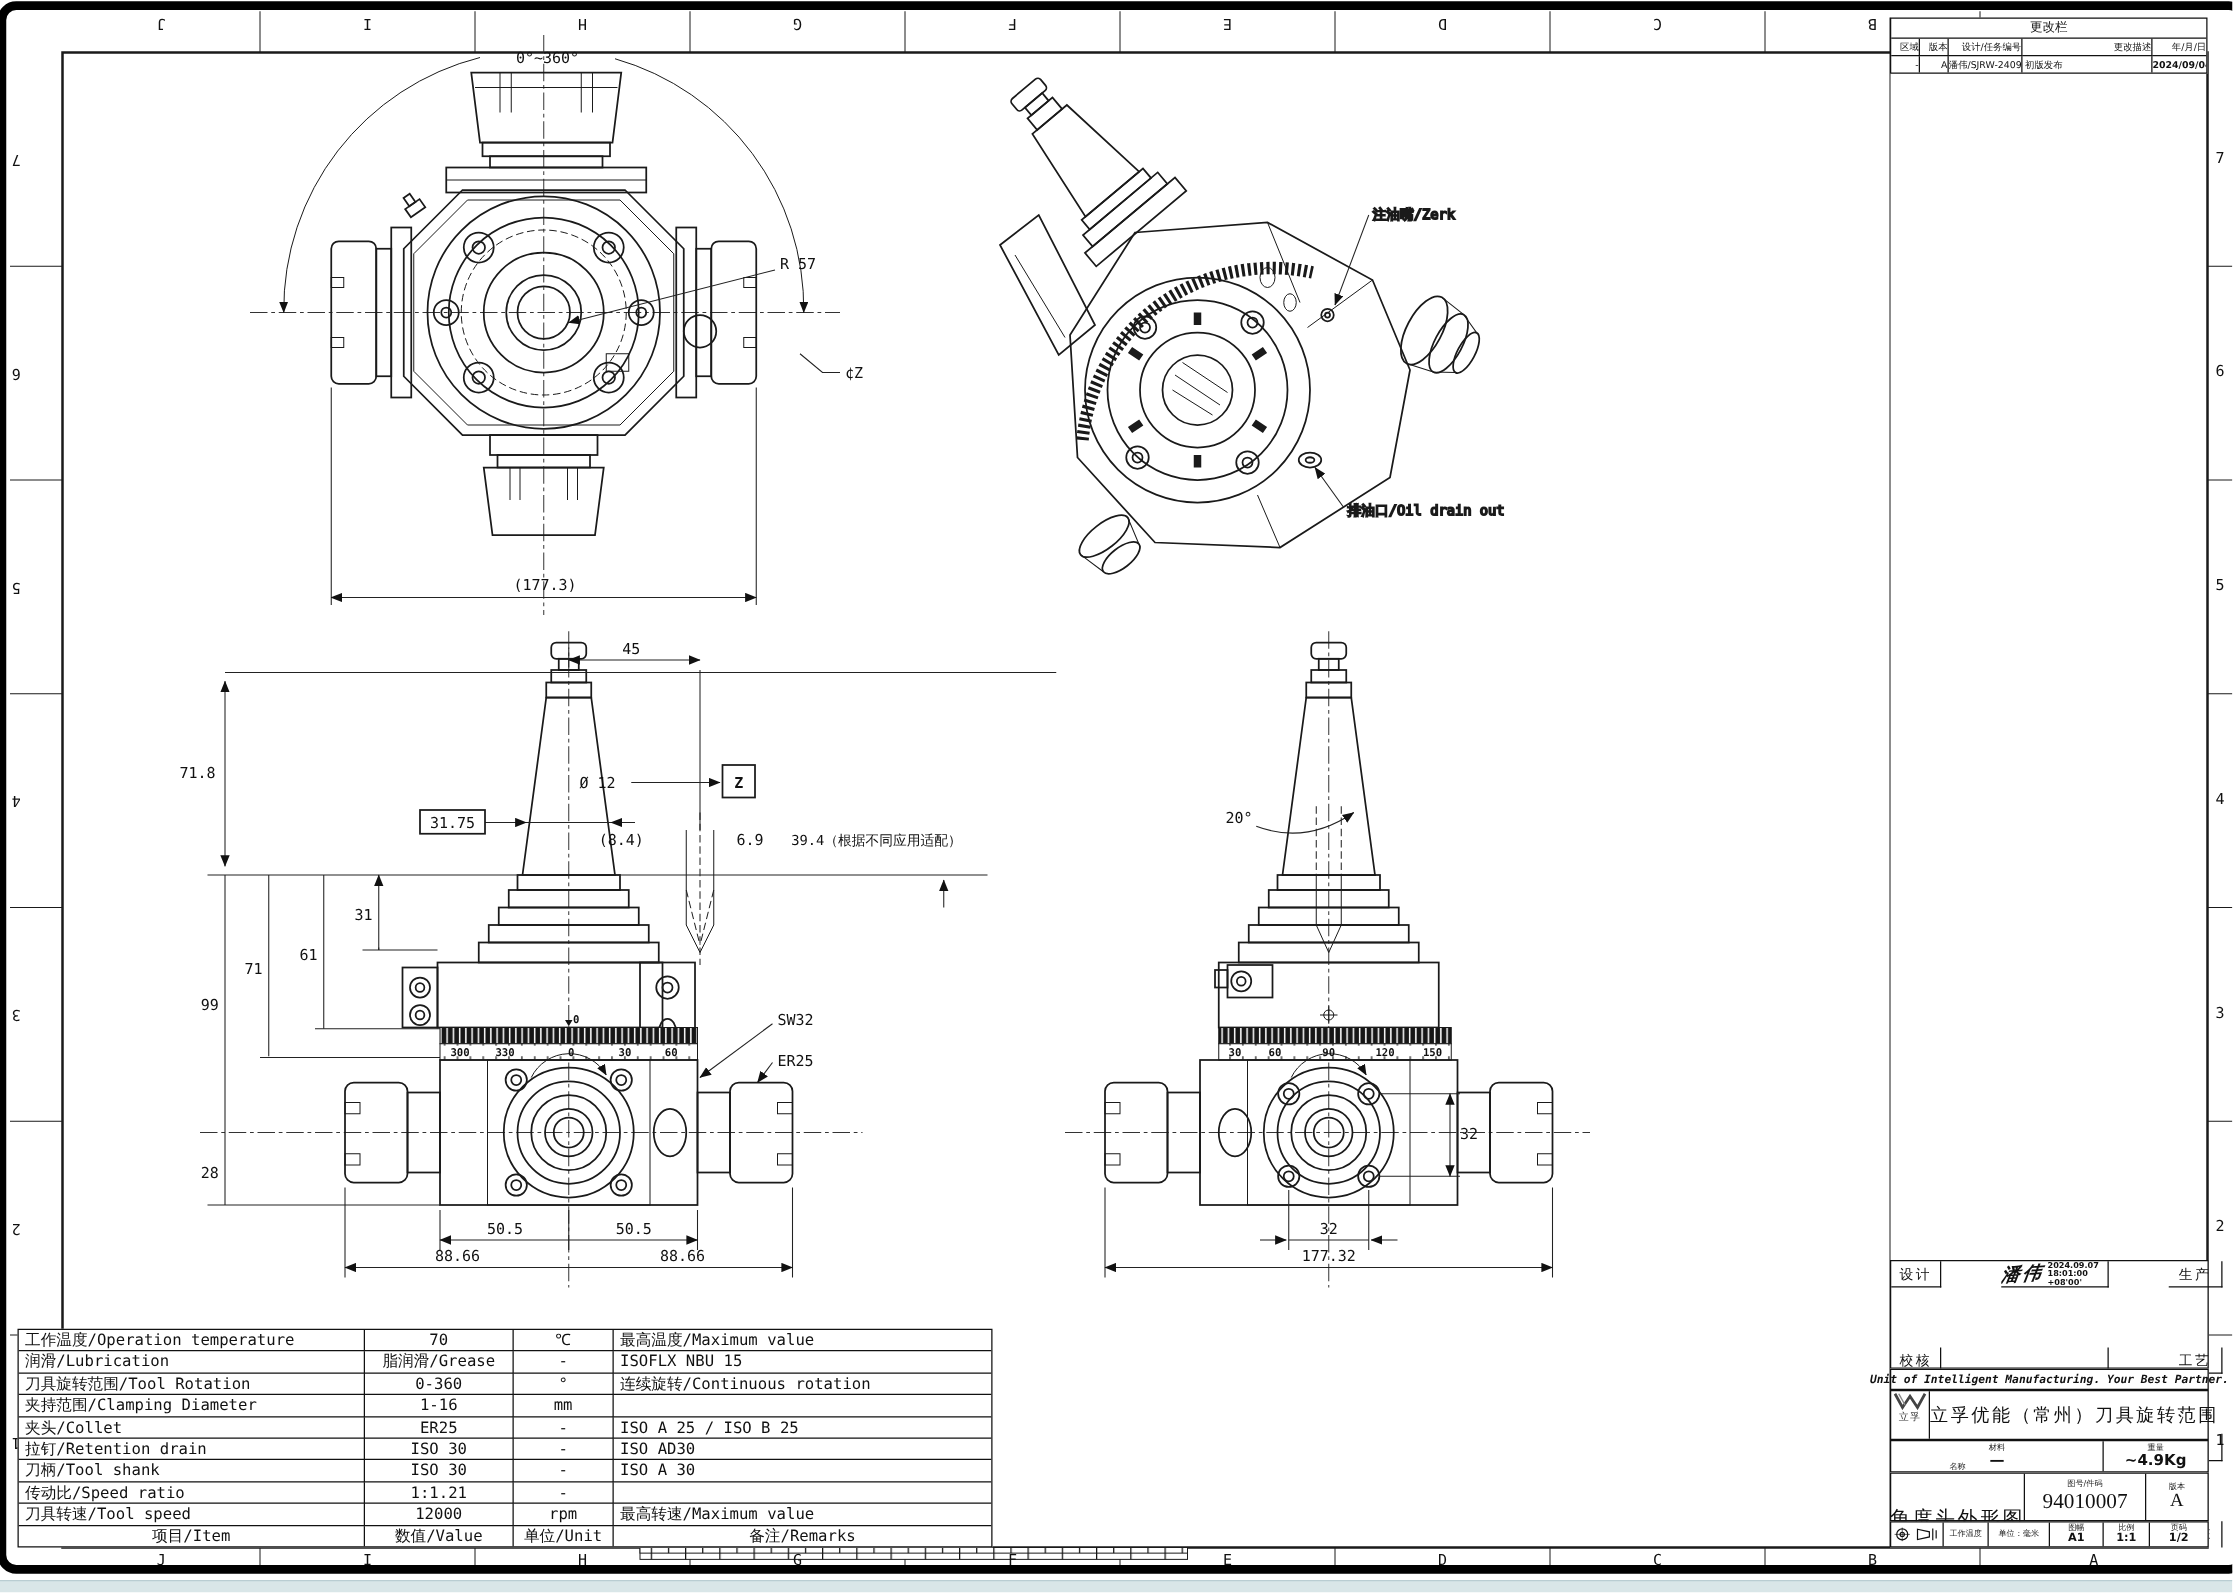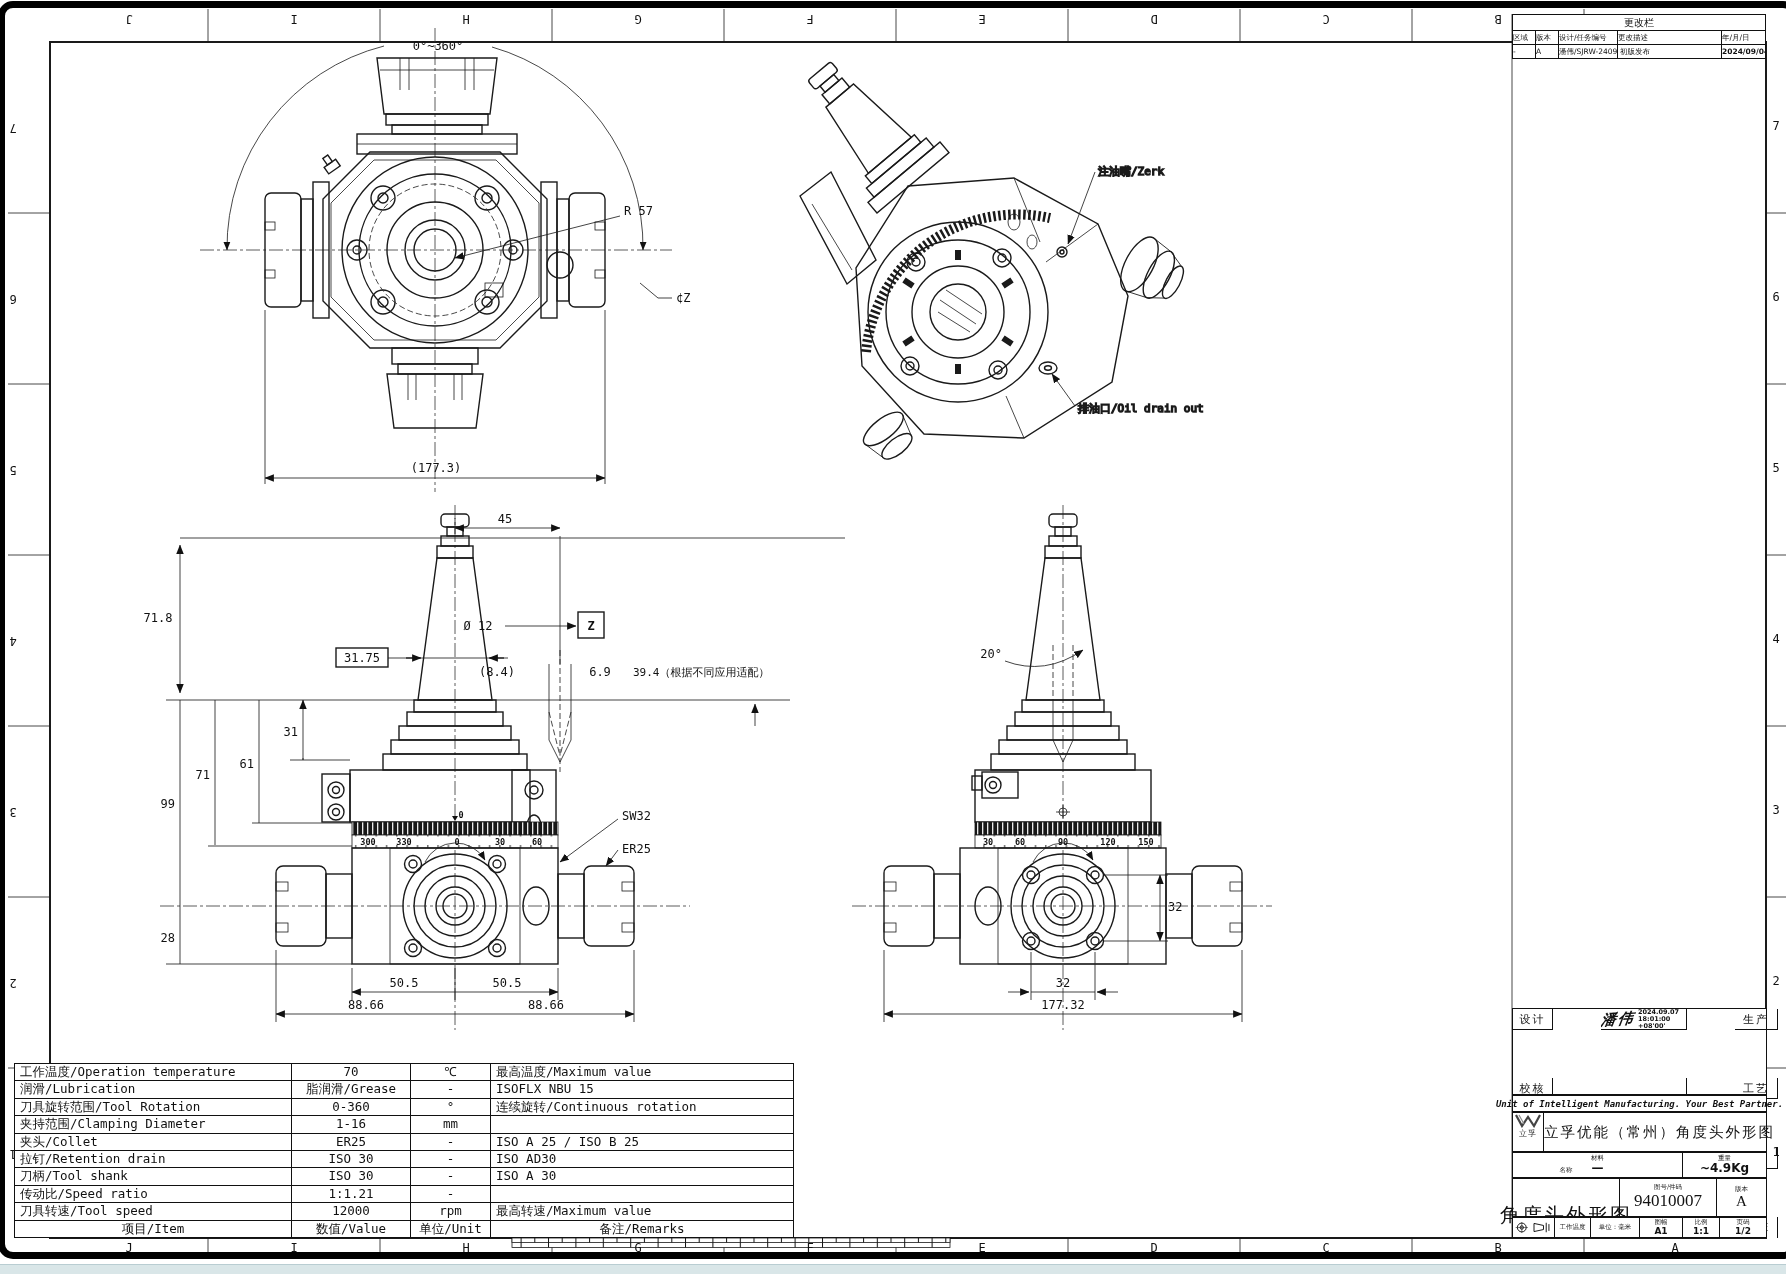--- a/index.html
+++ b/index.html
@@ -10,21 +10,21 @@
   .chrome{position:absolute;left:0;top:1264px;width:1786px;height:10px;background:#d9e6e8;border-top:1px solid #b9cdd2;z-index:10;}
   svg.canvas{position:absolute;left:0;top:0;z-index:1;}
   .zl{position:absolute;width:30px;height:16px;text-align:center;z-index:2;
       font:12px "DejaVu Sans Mono",monospace;color:#111;}
   .rot{transform:rotate(180deg);}
   
   .revtab{position:absolute;left:1512px;top:14px;width:254px;z-index:3;background:#fff;
       border:1.2px solid #111;box-sizing:border-box;font-family:"DejaVu Sans",sans-serif;}
   .revtab .ttl{height:15px;line-height:15px;text-align:center;font-size:10px;border-bottom:1px solid #111;}
   .revrow{display:grid;grid-template-columns:23px 23px 59px 104px 43px;}
-  .revrow div{border-right:1px solid #111;border-bottom:1px solid #111;text-align:left;
+  .revrow div{border-right:1px solid #111;border-bottom:1px solid #111;text-align:right;
       font-size:7.5px;line-height:13px;height:13px;overflow:hidden;white-space:nowrap;}
   .revrow div:last-child{border-right:none;}
   .revrow.last div{border-bottom:none;}
   .revdate{font-weight:bold;font-size:8.5px;}
   
   .stamp{position:absolute;left:1528px;top:70px;width:182px;height:60px;z-index:3;
       border:3.5px solid #c41414;border-radius:10px;display:flex;align-items:center;justify-content:center;
       color:#c41414;font-size:33px;font-weight:bold;letter-spacing:16px;text-indent:16px;}
   
   .tb{position:absolute;left:1512px;z-index:3;background:#fff;box-sizing:border-box;border:1.2px solid #111;width:255px;}
@@ -45,21 +45,21 @@
   .matrow{top:1152px;height:26px;display:flex;}
   .matcell{box-sizing:border-box;display:flex;flex-direction:column;align-items:center;justify-content:center;}
   .mat1{width:170px;border-right:1px solid #111;}
   .mat2{flex:1;}
   .tinylab{font-size:6.5px;color:#222;line-height:7px;}
   .matval{font-size:12px;font-weight:bold;line-height:13px;}
   .namerow{top:1178px;height:39px;display:flex;}
   .nm1{width:107px;border-right:1px solid #111;gap:28px;}
   .nm2{width:97px;border-right:1px solid #111;}
   .nm3{flex:1;}
-  .nmval{font-size:20px;letter-spacing:2px;white-space:nowrap;font-family:Liberation Serif, serif;}
+  .nmval{font-size:16px;letter-spacing:2px;white-space:nowrap;font-family:Liberation Serif, serif;}
   .noval{font-size:17px;font-family:"Liberation Serif",serif;}
   .revval{font-size:15px;font-family:"Liberation Serif",serif;}
   .botrow{top:1217px;height:21px;display:flex;}
   .botrow>div{box-sizing:border-box;border-right:1px solid #111;display:flex;flex-direction:column;align-items:center;justify-content:center;overflow:hidden;}
   .botrow>div:last-child{border-right:none;}
   .bc1{width:42px;}.bc2{width:36px;}.bc3{width:49px;}.bc4{width:43px;}.bc5{width:37px;}.bc6{flex:1;}
   .blab{font-size:6.5px;line-height:7px;color:#222;white-space:nowrap;}
   .bval{font-size:9px;line-height:10px;font-weight:bold;white-space:nowrap;}
   
   .spec{position:absolute;left:14px;top:1063px;width:780px;z-index:4;background:#fff;
@@ -513,21 +513,21 @@
 <div class="tb slogan">Unit of Intelligent Manufacturing. Your Best Partner.</div>
 
 <div class="tb companyrow">
   <div class="logocell">
     <svg width="30" height="15" viewBox="0 0 30 15">
       <path d="M3 2 L9 13 L15 4 L21 13 L27 2" stroke="#444" stroke-width="2.2" fill="none"></path>
       <path d="M6 2 L11 11" stroke="#888" stroke-width="1.2" fill="none"></path>
     </svg>
     <span class="logotext">立孚</span>
   </div>
-  <div class="companyname">立孚优能（常州）角度头外形图</div>
+  <div class="companyname">立孚优能（常州）刀具旋转范围</div>
 </div>
 
 <div class="tb matrow">
   <div class="matcell mat1">
     <span class="tinylab">材料</span>
     <span class="matval">—</span>
   </div>
   <div class="matcell mat2">
     <span class="tinylab">重量</span>
     <span class="matval">~4.9Kg</span>

